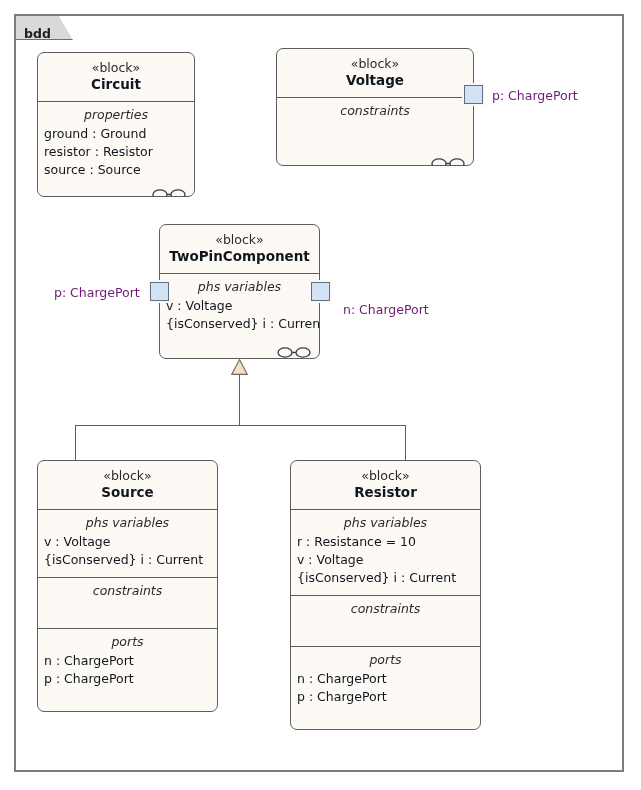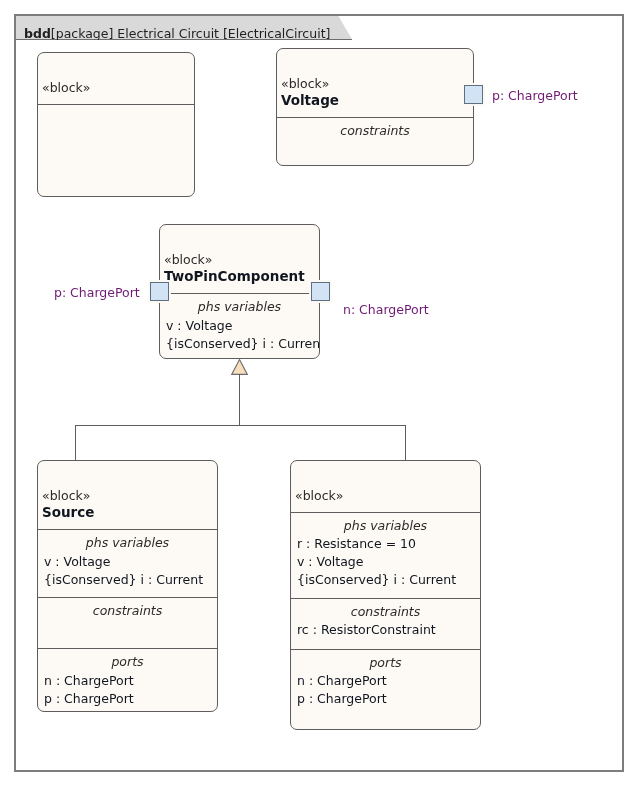--- a/index.html
+++ b/index.html
@@ -55,24 +55,23 @@
   
   .block {
     position: absolute;
     background: #fdf9f5;
     border: 1px solid #5d5d5d;
     border-radius: 7px;
     box-sizing: border-box;
     overflow: hidden;
   }
   .block-header {
-    text-align: left;
+    text-align: center;
     padding: 7px 4px 8px 4px;
     border-bottom: 1px solid #5d5d5d;
-    margin-top: 20px;
   }
   .stereotype {
     font-size: 12.5px;
     color: #2a2a2a;
     line-height: 1.25;
   }
   .block-name {
     font-size: 13.5px;
     font-weight: bold;
     color: #10161f;
@@ -140,26 +139,37 @@
     height: 16px;
   }
 </style>
 </head>
 <body>
 
 <div id="diagram-frame">
 
   <div id="frame-header">
     <span class="kind">bdd</span>
-      <span class="hdr-rest">[package] Electrical Circuit [ElectricalCircuit]</span>
   </div>
 
   <div class="block" id="block-circuit" style="left:21px; top:36px; width:158px; height:145px;">
     <div class="block-header">
       <div class="stereotype">«block»</div>
+      <div class="block-name">Circuit</div>
+    </div>
+    <div class="compartment" style="height:95px;">
+      <div class="compartment-title">properties</div>
+      <div class="feature">ground : Ground</div>
+      <div class="feature">resistor : Resistor</div>
+      <div class="feature">source : Source</div>
+      <svg class="glasses-icon" viewBox="0 0 34 13">
+        <ellipse cx="8" cy="6.5" rx="7" ry="4.6" fill="none" stroke="#3d3d3d" stroke-width="1.3"></ellipse>
+        <ellipse cx="26" cy="6.5" rx="7" ry="4.6" fill="none" stroke="#3d3d3d" stroke-width="1.3"></ellipse>
+        <line x1="15" y1="6.5" x2="19" y2="6.5" stroke="#3d3d3d" stroke-width="1.3"></line>
+      </svg>
     </div>
   </div>
 
   <div class="block" id="block-ground" style="left:260px; top:32px; width:198px; height:118px;">
     <div class="block-header">
       <div class="stereotype">«block»</div>
       <div class="block-name">Voltage</div>
     </div>
     <div class="compartment" style="height:68px;">
       <div class="compartment-title">constraints</div>
@@ -221,30 +231,30 @@
       <div class="compartment-title">ports</div>
       <div class="feature">n : ChargePort</div>
       <div class="feature">p : ChargePort</div>
 
     </div>
   </div>
 
   <div class="block" id="block-resistor" style="left:274px; top:444px; width:191px; height:270px;">
     <div class="block-header">
       <div class="stereotype">«block»</div>
+      <div class="block-name">Resistor</div>
     </div>
     <div class="compartment" style="height:76px;">
       <div class="compartment-title">phs variables</div>
       <div class="feature">r : Resistance = 10</div>
       <div class="feature">v : Voltage</div>
       <div class="feature">{isConserved} i : Current</div>
     </div>
     <div class="compartment" style="height:41px;">
       <div class="compartment-title">constraints</div>
-      <div class="feature">rc : ResistorConstraint</div>
     </div>
     <div class="compartment" style="height:108px;">
       <div class="compartment-title">ports</div>
       <div class="feature">n : ChargePort</div>
       <div class="feature">p : ChargePort</div>
 
     </div>
   </div>
 
 </div>

